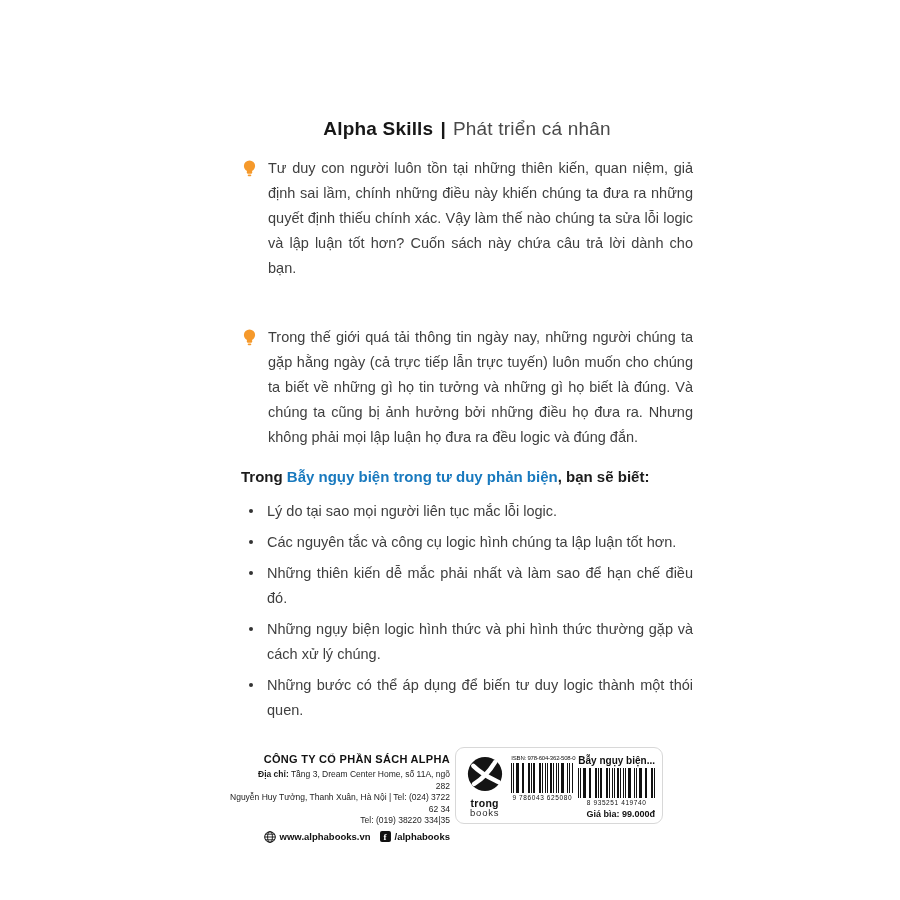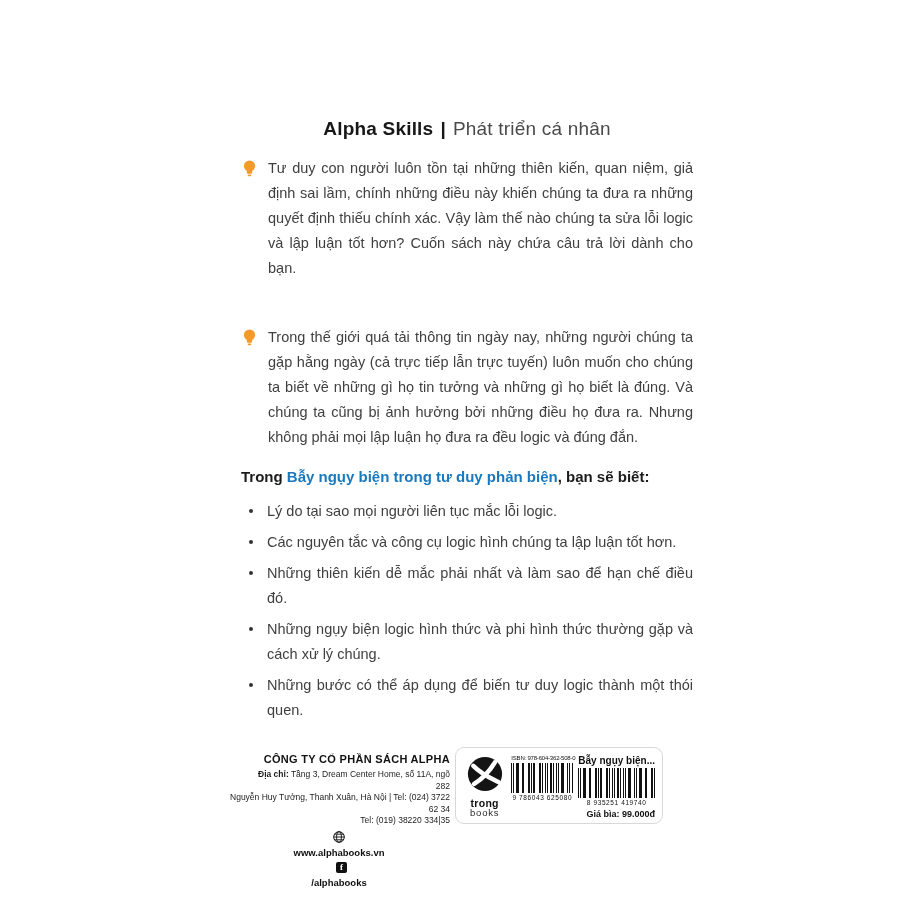--- a/index.html
+++ b/index.html
@@ -99,21 +99,20 @@
   .publisher .pub-line b { font-weight: 700; margin-left: 16px; }
   .pub-web {
     margin-top: 4px;
     font-size: 9.5px;
     font-weight: 700;
     display: flex;
     justify-content: flex-end;
     align-items: center;
     gap: 4px;
     color: #111111;
-    flex-direction: column;
   }
   .globe { width: 12px; height: 12px; display: inline-block; }
   .fb-badge {
     display: inline-flex;
     align-items: center;
     justify-content: center;
     width: 11px; height: 11px;
     background: #111111;
     color: #ffffff;
     border-radius: 2px;

